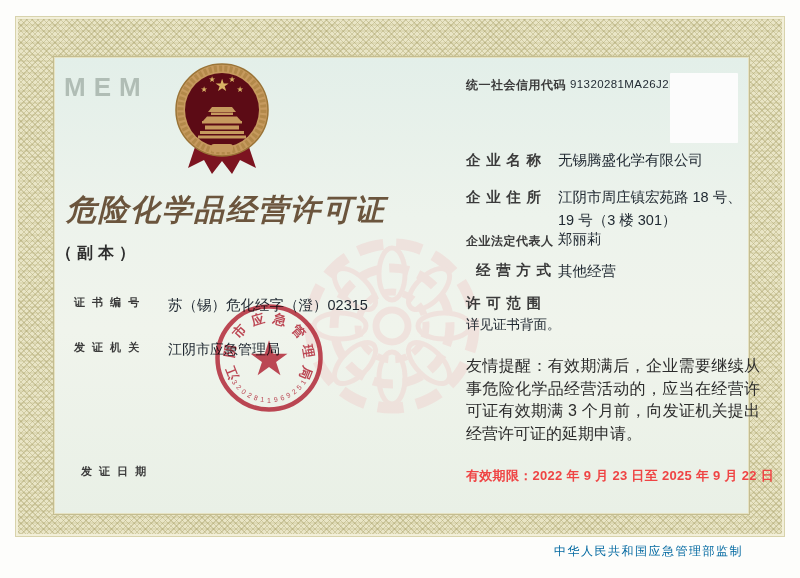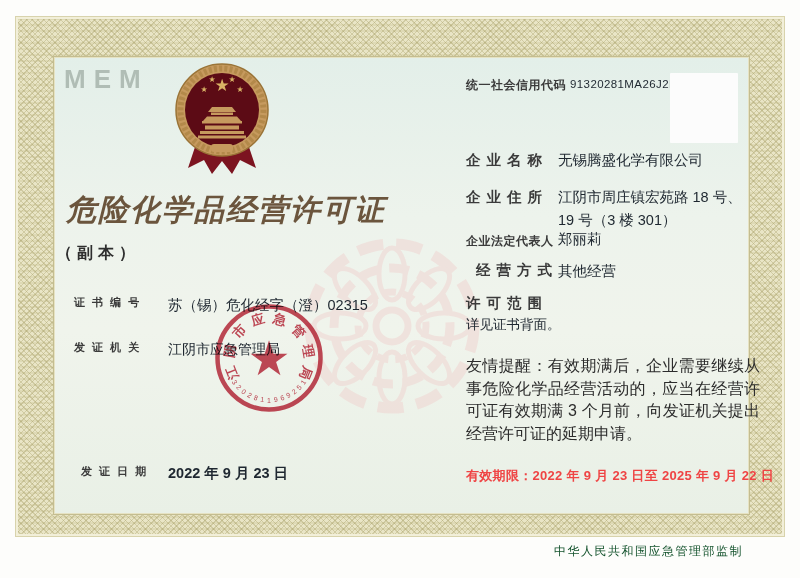--- a/index.html
+++ b/index.html
@@ -22,51 +22,51 @@
   }
   
   .interior{
     position:absolute;left:53px;top:56px;width:697px;height:459px;
     background:linear-gradient(180deg,#e3efe9 0%,#edf3ec 35%,#f0f4ec 60%,#e9f0e6 100%);
     border:1px solid #c4bd90;
     box-shadow:inset 0 0 0 1px #e6e2c2;
     box-sizing:border-box;
   }
   .mem{
-    position:absolute;left:64px;top:64px;
+    position:absolute;left:64px;top:72px;
     font-size:26px;font-weight:bold;letter-spacing:8px;
     color:#a4b1a9;opacity:.8;
   }
   .emblem{position:absolute;left:172px;top:60px;}
   .title{
     position:absolute;left:56px;top:190px;width:340px;text-align:center;
     font-family:"Liberation Serif","DejaVu Serif",serif;
     font-size:30px;font-weight:700;letter-spacing:2px;color:#6b553d;font-style:italic;
   }
   .subtitle{
     position:absolute;left:56px;top:243px;width:340px;
     font-size:16px;font-weight:700;letter-spacing:5px;color:#2e2e2e;
   }
   .lbl{position:absolute;font-weight:700;color:#3b3b3b;}
   .val{position:absolute;color:#1e2730;}
   .lbl-l{font-size:11px;letter-spacing:2px;text-align:center;}
-  .lbl-r{font-size:14.5px;letter-spacing:1px;}
+  .lbl-r{font-size:14.5px;letter-spacing:1px;font-family:Liberation Serif, serif;}
   .lbl-sm{font-size:12px;letter-spacing:.5px;}
   .val-md{font-size:14.5px;}
   .reminder{
     position:absolute;left:466px;top:355px;width:294px;
     font-size:16px;line-height:1.42;color:#2c2c2c;text-align:justify;
   }
   .validity{
     position:absolute;left:466px;top:467px;font-size:13px;font-weight:700;color:#ef4444;
     letter-spacing:.3px;white-space:nowrap;
   }
   .footer{
     position:absolute;top:543px;right:57px;
-    font-size:12px;color:#14532d;letter-spacing:1.5px;
+    font-size:12px;color:#0369a1;letter-spacing:1.5px;
   }
   .white-patch{
     position:absolute;left:670px;top:73px;width:68px;height:70px;
     background:#fcfcfc;border-radius:1px;
   }
   .flower{position:absolute;left:292px;top:226px;opacity:.5;}
   .stamp{position:absolute;left:213px;top:302px;opacity:.92;mix-blend-mode:multiply;}
   .bold600{font-weight:600;}
 </style>
 </head>
@@ -126,21 +126,20 @@
   <div class="title">危险化学品经营许可证</div>
   <div class="subtitle">（副本）</div>
 
   <div class="lbl lbl-l" style="left:74px;top:295px;">证 书 编 号</div>
   <div class="val val-md" style="left:168px;top:296px;">苏（锡）危化经字（澄）02315</div>
 
   <div class="lbl lbl-l" style="left:74px;top:340px;">发 证 机 关</div>
   <div class="val" style="left:168px;top:341px;font-size:14px;">江阴市应急管理局</div>
 
   <div class="lbl lbl-l" style="left:74px;top:464px;margin-left:7px;">发 证 日 期</div>
-  <div class="val val-md bold600" style="left:168px;top:464px;">2022 年 9 月 23 日</div>
 
   <div class="lbl lbl-sm" style="left:466px;top:77px;">统一社会信用代码</div>
   <div class="val" style="left:570px;top:78px;font-size:11.5px;letter-spacing:.4px;">91320281MA26J2P39Y</div>
 
   <div class="white-patch"></div>
 
   <div class="lbl lbl-r" style="left:466px;top:151px;">企 业 名 称</div>
   <div class="val val-md" style="left:558px;top:151px;">无锡腾盛化学有限公司</div>
 
   <div class="lbl lbl-r" style="left:466px;top:188px;">企 业 住 所</div>

